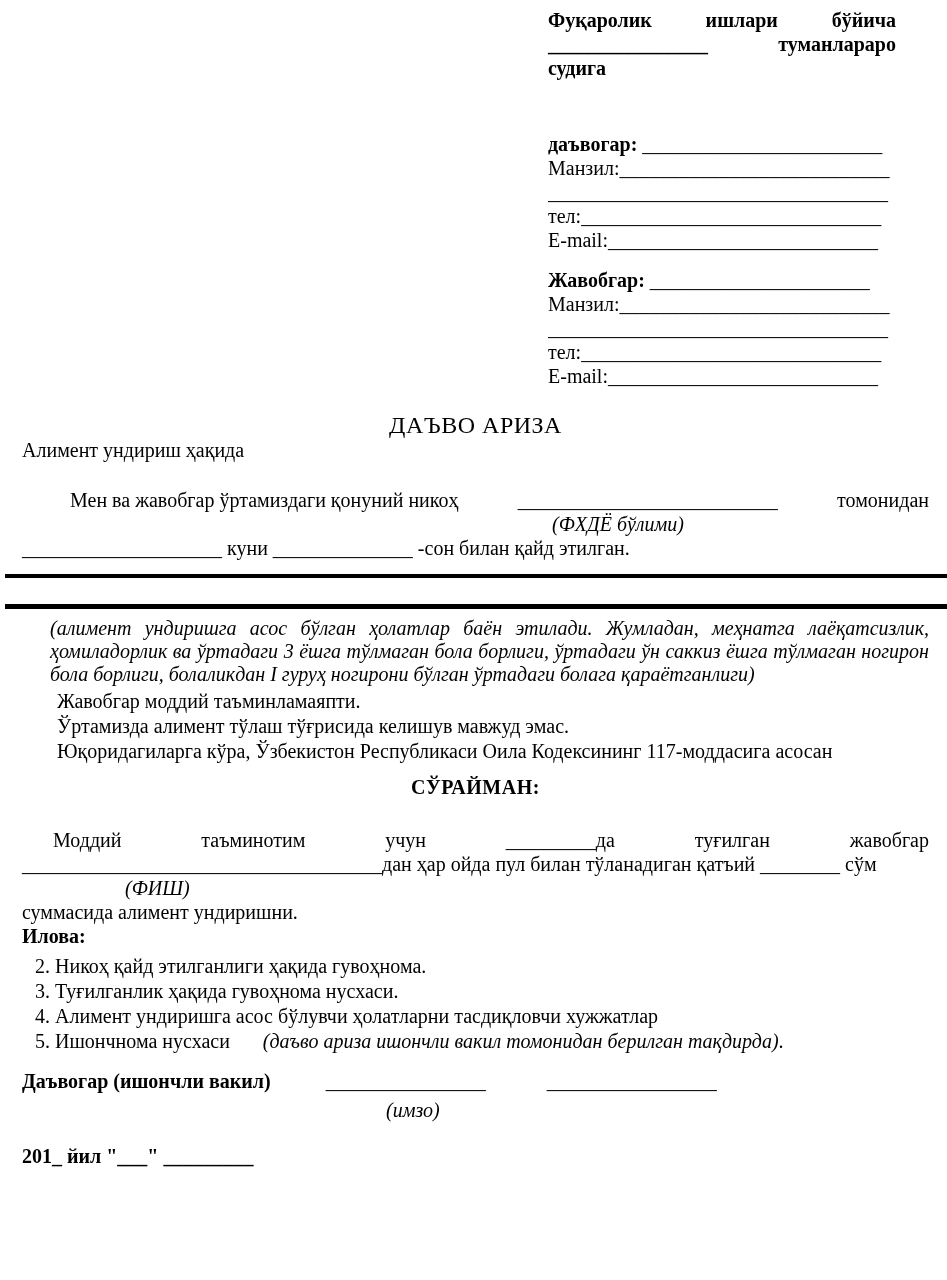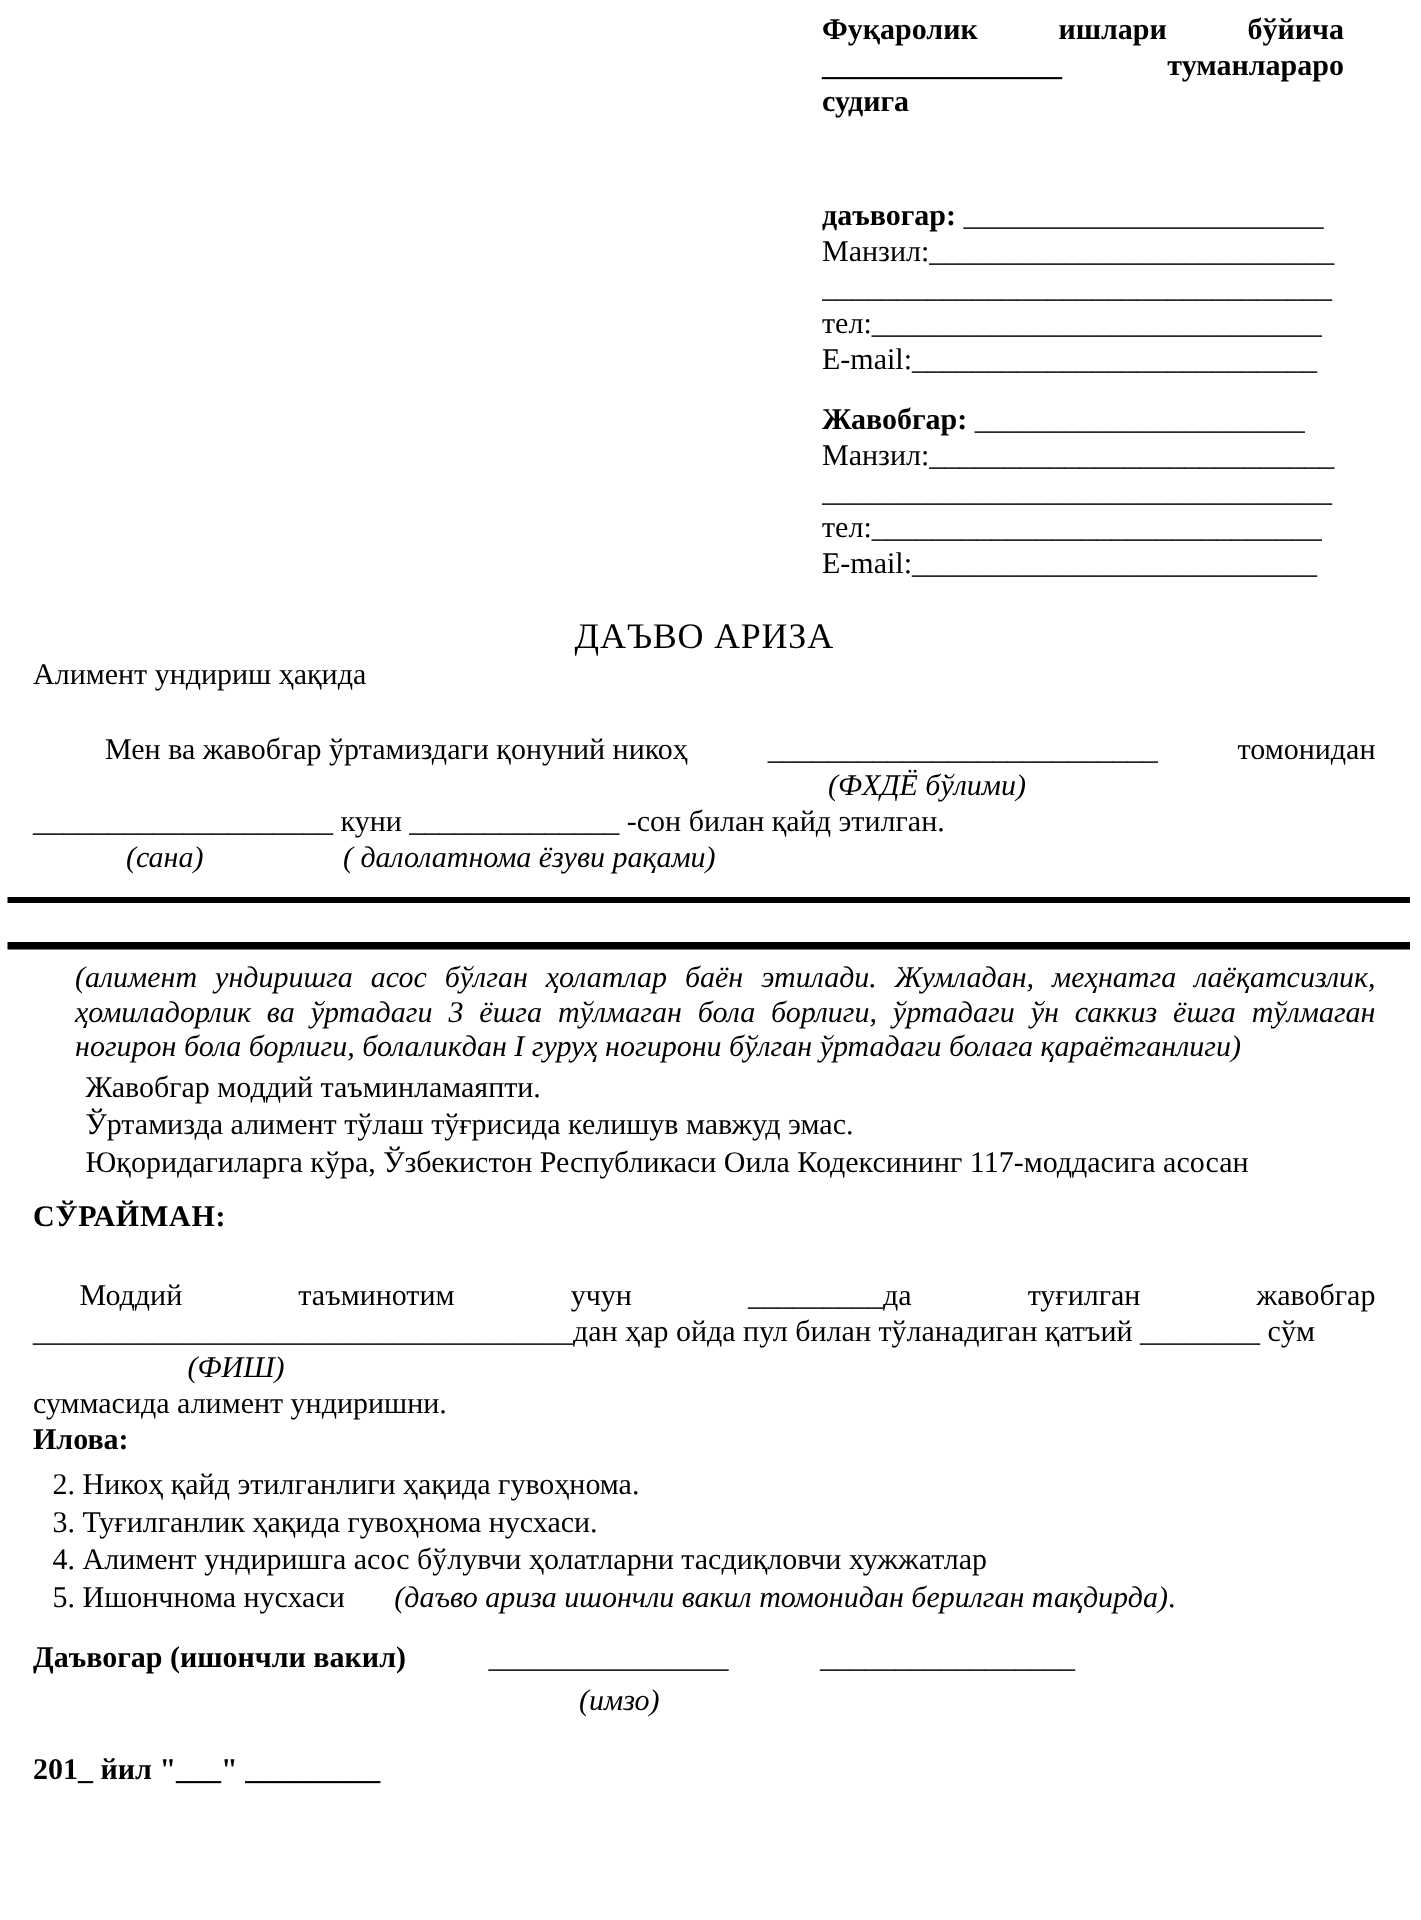--- a/index.html
+++ b/index.html
@@ -2,21 +2,21 @@
 <html><head>
 <meta charset="utf-8">
 <style>
   html, body { margin: 0; padding: 0; background: #ffffff; }
   .page {
     position: relative;
     width: 947px;
     height: 1280px;
     margin: 0 auto;
     box-sizing: border-box;
-    padding: 8px 30px 0 22px;
+    padding: 8px 18px 0 22px;
     background: #ffffff;
     color: #000000;
     font-family: "Liberation Serif", "DejaVu Serif", serif;
     font-size: 20px;
     line-height: 24px;
     overflow: hidden;
   }
   .rcol { margin-left: 526px; width: 348px; }
   .hdr  { font-weight: bold; }
   .jline { display: flex; justify-content: space-between; }
@@ -31,21 +31,21 @@
   .m-line1 { margin-top: 26px; padding-left: 48px; }
   .note-row { white-space: nowrap; }
   .fxde { margin-left: 530px; }
   .sana { margin-left: 62px; }
   .dalolat { margin-left: 88px; }
   .rule { height: 4px; background: #000; margin: 14px -23px 0 -17px; }
   .rule.r2 { height: 5px; margin-top: 26px; }
   .grounds-note { margin-top: 8px; text-align: justify; line-height: 23px; }
   .g-line { padding-left: 35px; line-height: 25px; }
   .g-first { margin-top: 3px; }
-  .demand-head { margin-top: 10px; font-weight: bold; font-size: 20px; line-height: 26px; letter-spacing: 0.5px; }
+  .demand-head { margin-top: 10px; text-align: center; font-weight: bold; font-size: 20px; line-height: 26px; letter-spacing: 0.5px; }
   .d-line1 { margin-top: 28px; padding-left: 31px; }
   .fish { margin-left: 103px; }
   .ilova { font-weight: bold; }
   .list { margin-top: 6px; margin-left: 13px; }
   .list > div { line-height: 25px; }
   .sig { margin-top: 15px; white-space: nowrap; }
   .sb1 { margin-left: 50px; }
   .sb2 { margin-left: 56px; }
   .imzo-row { margin-top: 5px; }
   .imzo { margin-left: 364px; }
@@ -119,24 +119,20 @@
   </div>
   <div class="note-row">
     <span class="it fxde">(ФХДЁ бўлими)</span>
   </div>
   <div class="note-row">
     <span>____________________</span>
     <span>куни</span>
     <span>______________</span>
     <span>-сон билан қайд этилган.</span>
   </div>
-  <div class="note-row">
-    <span class="it sana">(сана)</span>
-    <span class="it dalolat">( далолатнома ёзуви рақами)</span>
-  </div>
 
   <div class="rule"></div>
   <div class="rule r2"></div>
 
   <div class="it grounds-note">(алимент ундиришга асос бўлган ҳолатлар  баён этилади. Жумладан, меҳнатга лаёқатсизлик, ҳомиладорлик ва ўртадаги 3 ёшга тўлмаган бола борлиги,  ўртадаги ўн саккиз ёшга тўлмаган ногирон бола борлиги, болаликдан I гуруҳ ногирони бўлган ўртадаги болага қараётганлиги)</div>
   <div class="g-line g-first">Жавобгар моддий таъминламаяпти.</div>
   <div class="g-line">Ўртамизда алимент тўлаш тўғрисида келишув мавжуд эмас.</div>
   <div class="g-line">Юқоридагиларга кўра, Ўзбекистон Республикаси Оила Кодексининг 117-моддасига асосан</div>
 
   <div class="demand-head">СЎРАЙМАН:</div>

